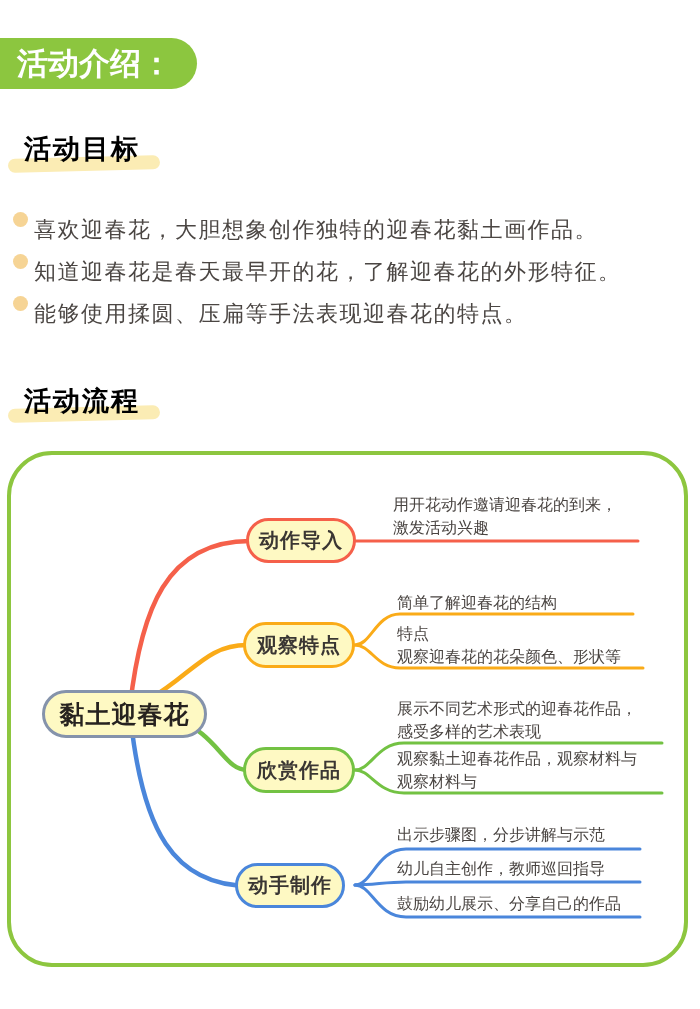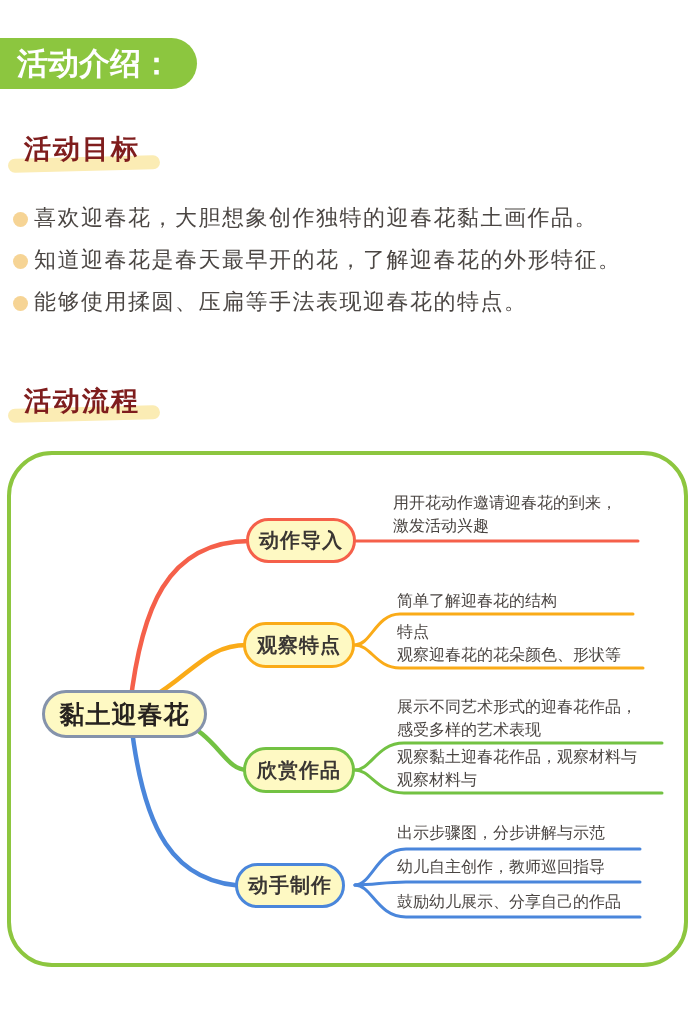--- a/index.html
+++ b/index.html
@@ -1,38 +1,38 @@
 <!DOCTYPE html>
 <html><head>
 <meta charset="utf-8">
 <style>
   html,body{margin:0;padding:0;background:#ffffff;}
   #page{
     position:relative;width:700px;height:1009px;overflow:hidden;
     background:#ffffff;
-    font-family:Liberation Mono, monospace;
+    font-family:Liberation Serif, serif;
   }
   
   .header-badge{
     position:absolute;left:0;top:38px;width:197px;height:51px;
     border-radius:0 26px 26px 0;
     display:flex;align-items:center;padding-left:17px;box-sizing:border-box;
   }
   .header-badge span{
     color:#ffffff;font-size:31px;font-weight:700;letter-spacing:0px;white-space:nowrap;
   }
   
   .sec-heading{position:absolute;left:24px;z-index:2;
-    font-size:27px;font-weight:700;color:#7f1d1d;letter-spacing:2px;white-space:nowrap;}
+    font-size:27px;font-weight:700;color:#000000;letter-spacing:2px;white-space:nowrap;}
   .heading-highlight{position:absolute;left:8px;width:152px;height:14px;border-radius:7px;
     transform:rotate(-1.4deg);z-index:1;}
   
   .goal-item{position:absolute;left:0;width:700px;height:34px;}
   .goal-dot{position:absolute;left:13px;top:9px;width:15px;height:15px;border-radius:50%;}
-  .goal-text{position:absolute;left:34px;top:0;font-size:22px;letter-spacing:1.5px;
+  .goal-text{position:absolute;left:34px;top:12px;font-size:22px;letter-spacing:1.5px;
     color:#4B4643;white-space:nowrap;}
   
   .mm-container{position:absolute;left:7px;top:451px;width:681px;height:516px;
     border:4px solid #8DC63F;border-radius:45px;box-sizing:border-box;background:#ffffff;z-index:0;}
   #mm-svg{position:absolute;left:0;top:440px;z-index:1;}
   .mm-node{position:absolute;box-sizing:border-box;background:#fef9c3;
     display:flex;align-items:center;justify-content:center;z-index:2;}
   .mm-root{left:42px;top:690px;width:165px;height:48px;border:3px solid #c4b5fd;border-radius:24px;}
   .mm-root span{font-size:25px;font-weight:700;color:#26221F;letter-spacing:1px;white-space:nowrap;}
   .mm-branch{border-width:3px;border-style:solid;border-radius:23px;}

